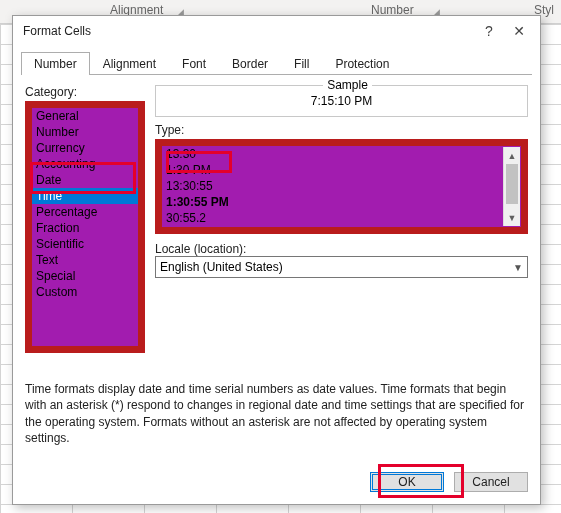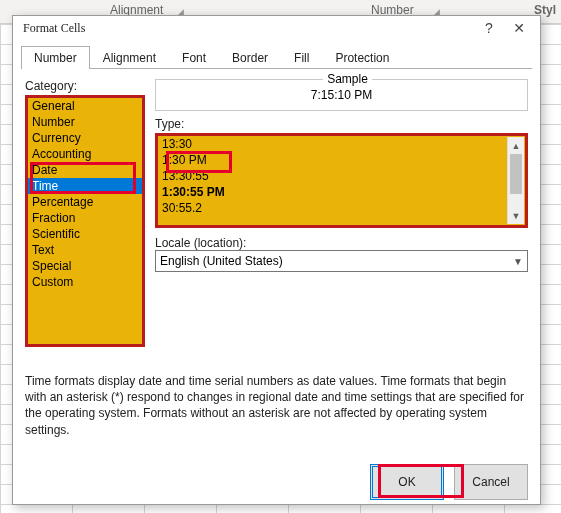--- a/index.html
+++ b/index.html
@@ -15,21 +15,21 @@
   }
   
   .ribbon-peek {
     position: absolute; top:0; left:0; right:0; height:24px;
     background:#f3f2f1;
     border-bottom:1px solid #d0d0d0;
     color:#666;
   }
   .ribbon-peek .rl1 { position:absolute; left:110px; top:3px; }
   .ribbon-peek .rl2 { position:absolute; left:371px; top:3px; }
-  .ribbon-peek .rl3 { position:absolute; left:534px; top:3px;font-weight:bold; }
+  .ribbon-peek .rl3 { position:absolute; left:534px; top:3px; }
   .ribbon-peek .dlg-icon { position:absolute; top:7px; font-size:9px; color:#999;}
   .grid-bg {
     position:absolute; top:24px; left:0; right:0; bottom:0;
     background:
       linear-gradient(#d4d4d4 1px, transparent 1px) 0 0/100% 20px,
       linear-gradient(90deg,#d4d4d4 1px, transparent 1px) 0 0/72px 100%,
       #fff;
   }
   
   .dialog {
@@ -38,21 +38,21 @@
     width:529px; height:490px;
     background:#fff;
     border:1px solid #9a9a9a;
     box-shadow:3px 3px 10px rgba(0,0,0,0.25);
     display:flex; flex-direction:column;
   }
   .titlebar {
     height:30px; display:flex; align-items:center;
     padding:0 6px 0 10px;
   }
-  .titlebar .title { flex:1; font-size:12px; color:#222;font-family:Liberation Serif, serif; }
+  .titlebar .title { flex:1; font-size:12px; color:#222; }
   .titlebar .tb-btn {
     width:30px; height:24px; display:flex; align-items:center; justify-content:center;
     color:#444; font-size:14px;
   }
   .tabs {
     display:flex; padding:0 8px; position:relative; margin-top:6px;
   }
   .tabs::after{
     content:""; position:absolute; left:8px; right:8px; bottom:0; height:1px; background:#adadad;
   }
@@ -67,22 +67,22 @@
     content:""; position:absolute; left:0; right:0; bottom:-1px; height:2px; background:#fff;
   }
   .body {
     flex:1; padding:10px 12px 8px 12px; display:flex; flex-direction:column;gap:20px;
   }
   .row1 { display:flex; gap:10px; }
   .col-left { width:120px; display:flex; flex-direction:column; }
   .col-right { flex:1; display:flex; flex-direction:column; }
   .lbl { margin-bottom:2px; color:#222;}
   .listbox {
-    border:3px solid #b91c1c; height:250px; overflow-y:auto;
-    background:#eab308; position:relative;
+    border:7px solid #b91c1c; height:250px; overflow-y:auto;
+    background:#a21caf; position:relative;
     scrollbar-width:thin;
   }
   .listbox.cat { height:252px; }
   .listbox .item {
     padding:1px 4px; white-space:nowrap; cursor:default;
   }
   .listbox .item.selected {
     background:#0078d7; color:#fff;
   }
   .sample-frame {
@@ -115,21 +115,21 @@
     padding:0 4px; justify-content:space-between;
   }
   .locale-select .chev { font-size:10px; color:#555; }
   .desc {
     margin-top:auto; padding:6px 0 10px 0; line-height:1.35; color:#222;
   }
   .footer {
     display:flex; justify-content:flex-end; gap:10px; padding:8px 12px 12px;
   }
   .btn {
-    min-width:74px; height:36px; border:1px solid #adadad; background:#e1e1e1;
+    min-width:74px; height:20px; border:1px solid #adadad; background:#e1e1e1;
     display:flex; align-items:center; justify-content:center;
     font-size:12px; color:#222;
   }
   .btn.focus { border:1px solid #0078d7; outline:1px solid #0078d7; outline-offset:-3px;}
   .redbox { position:absolute; border:3px solid #e4002b; pointer-events:none; }
 </style>
 </head>
 <body>
 
 <div class="ribbon-peek">

